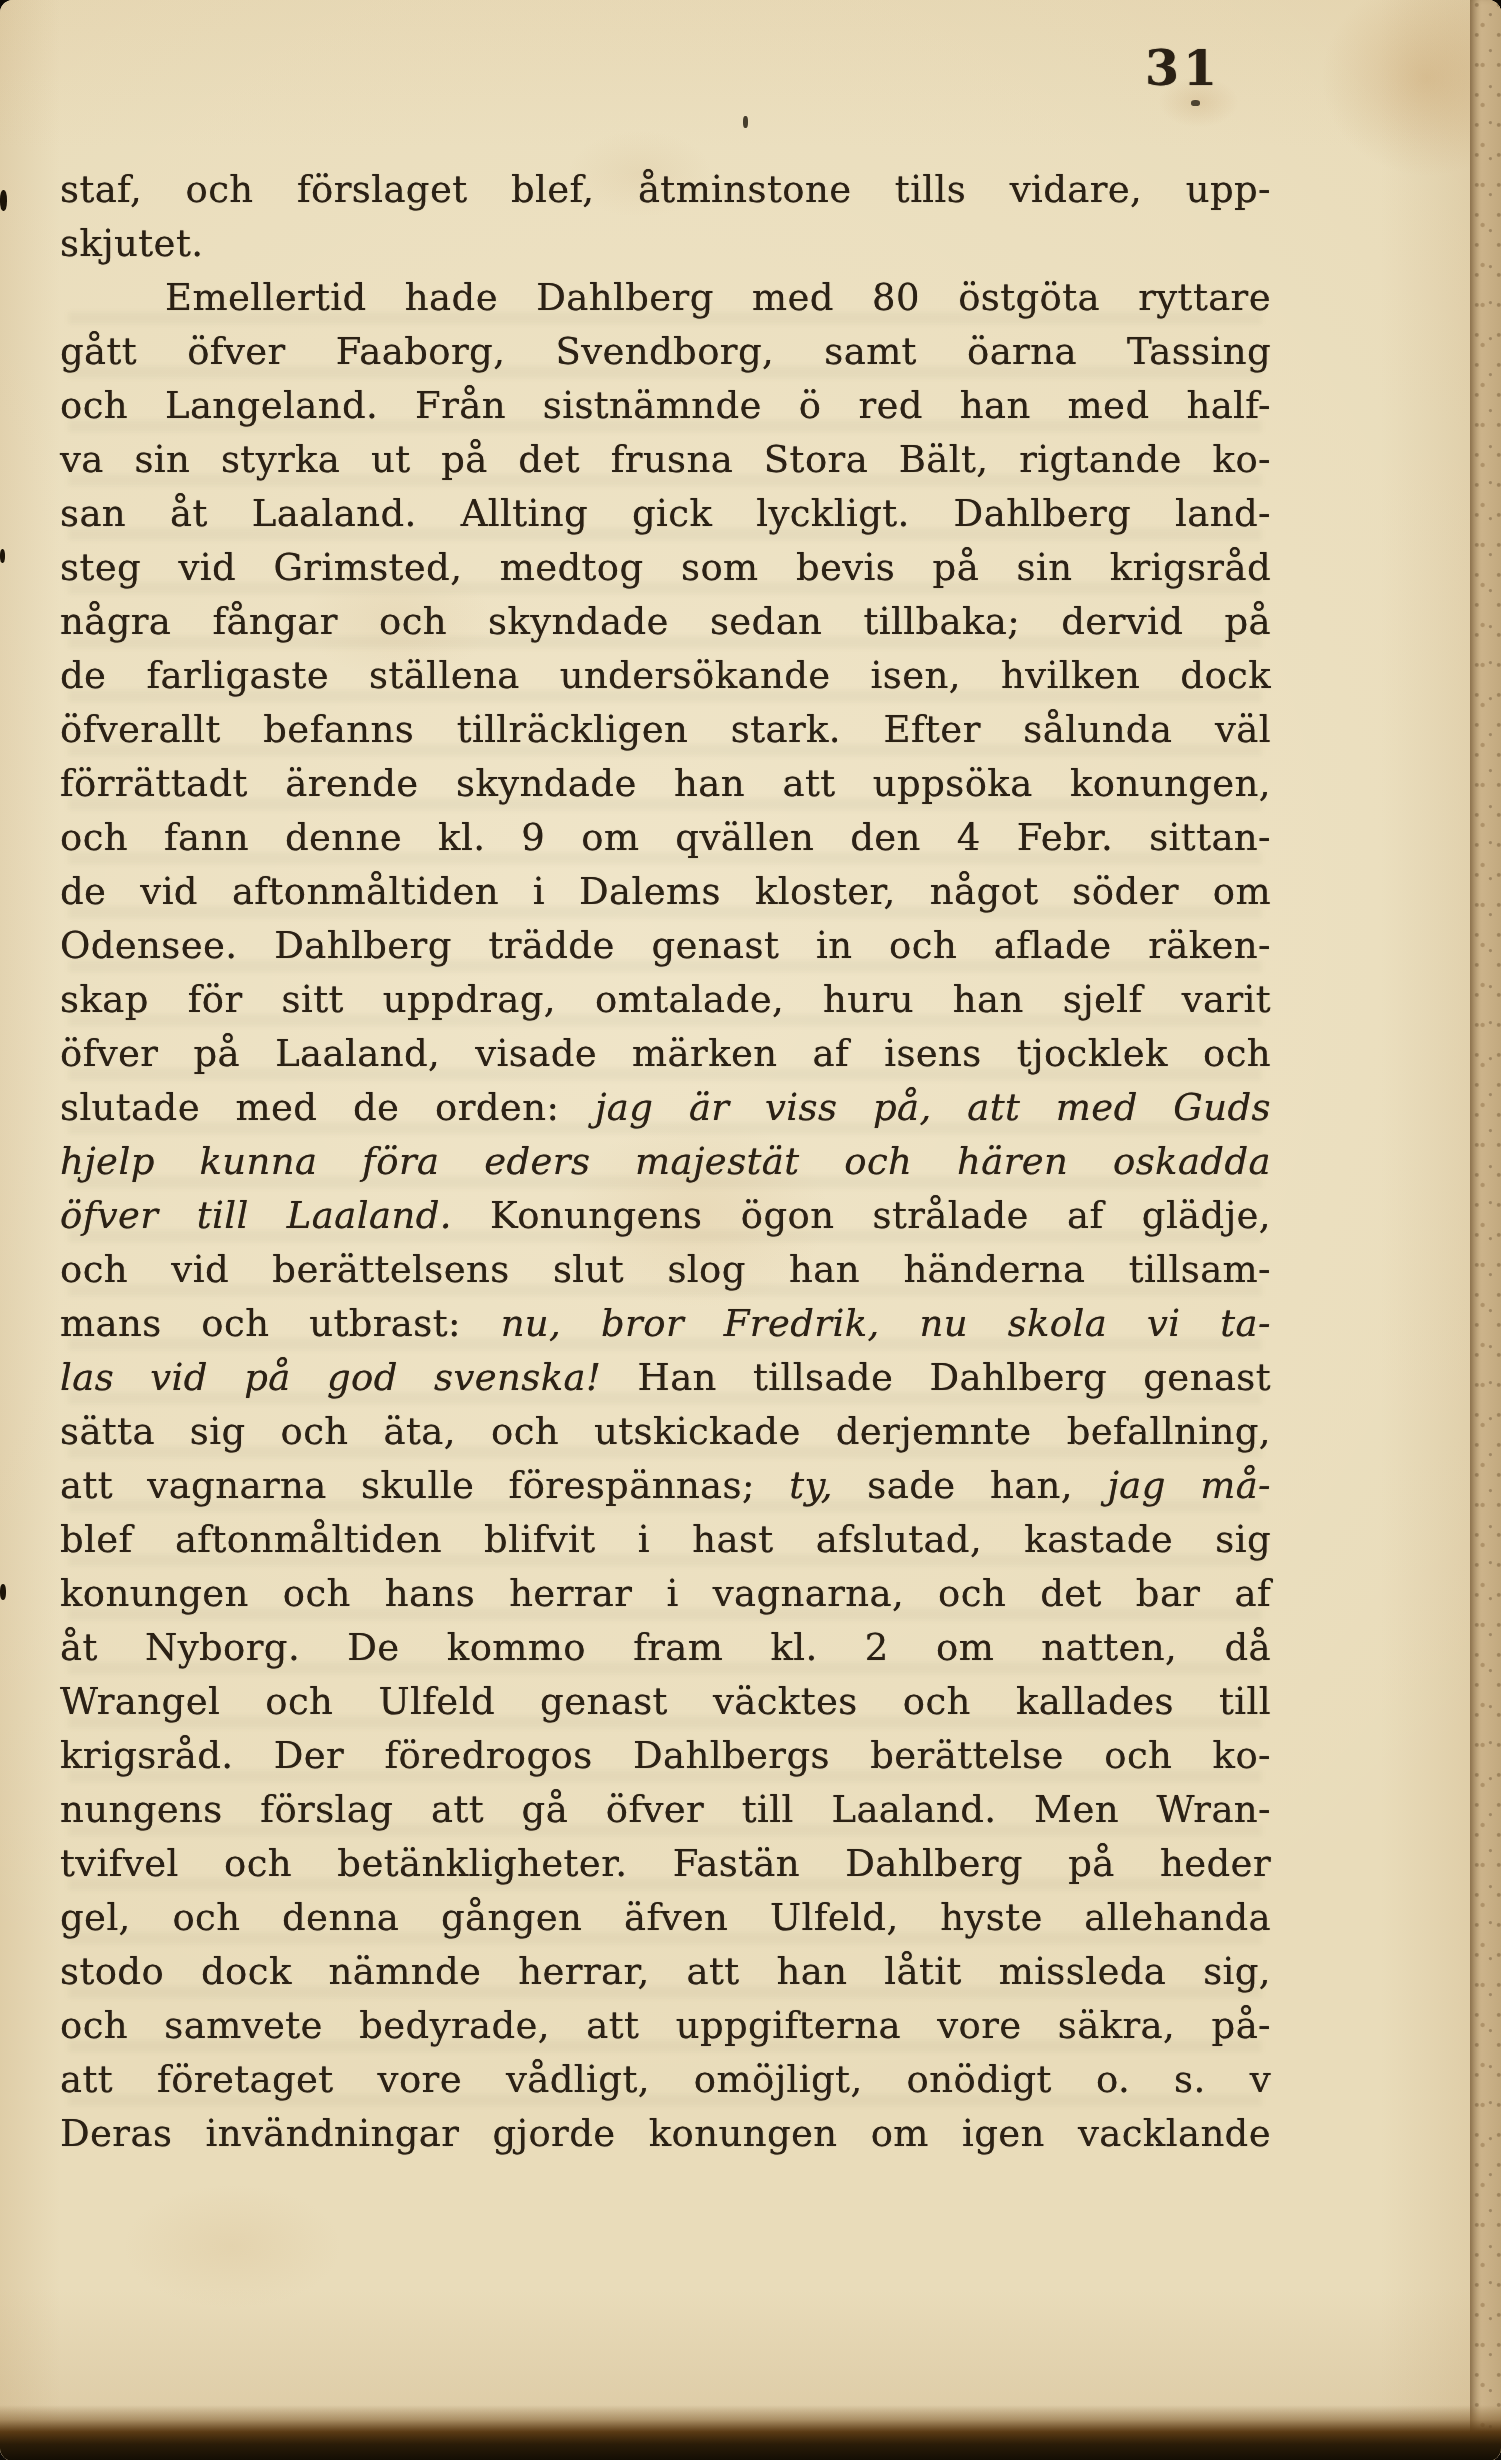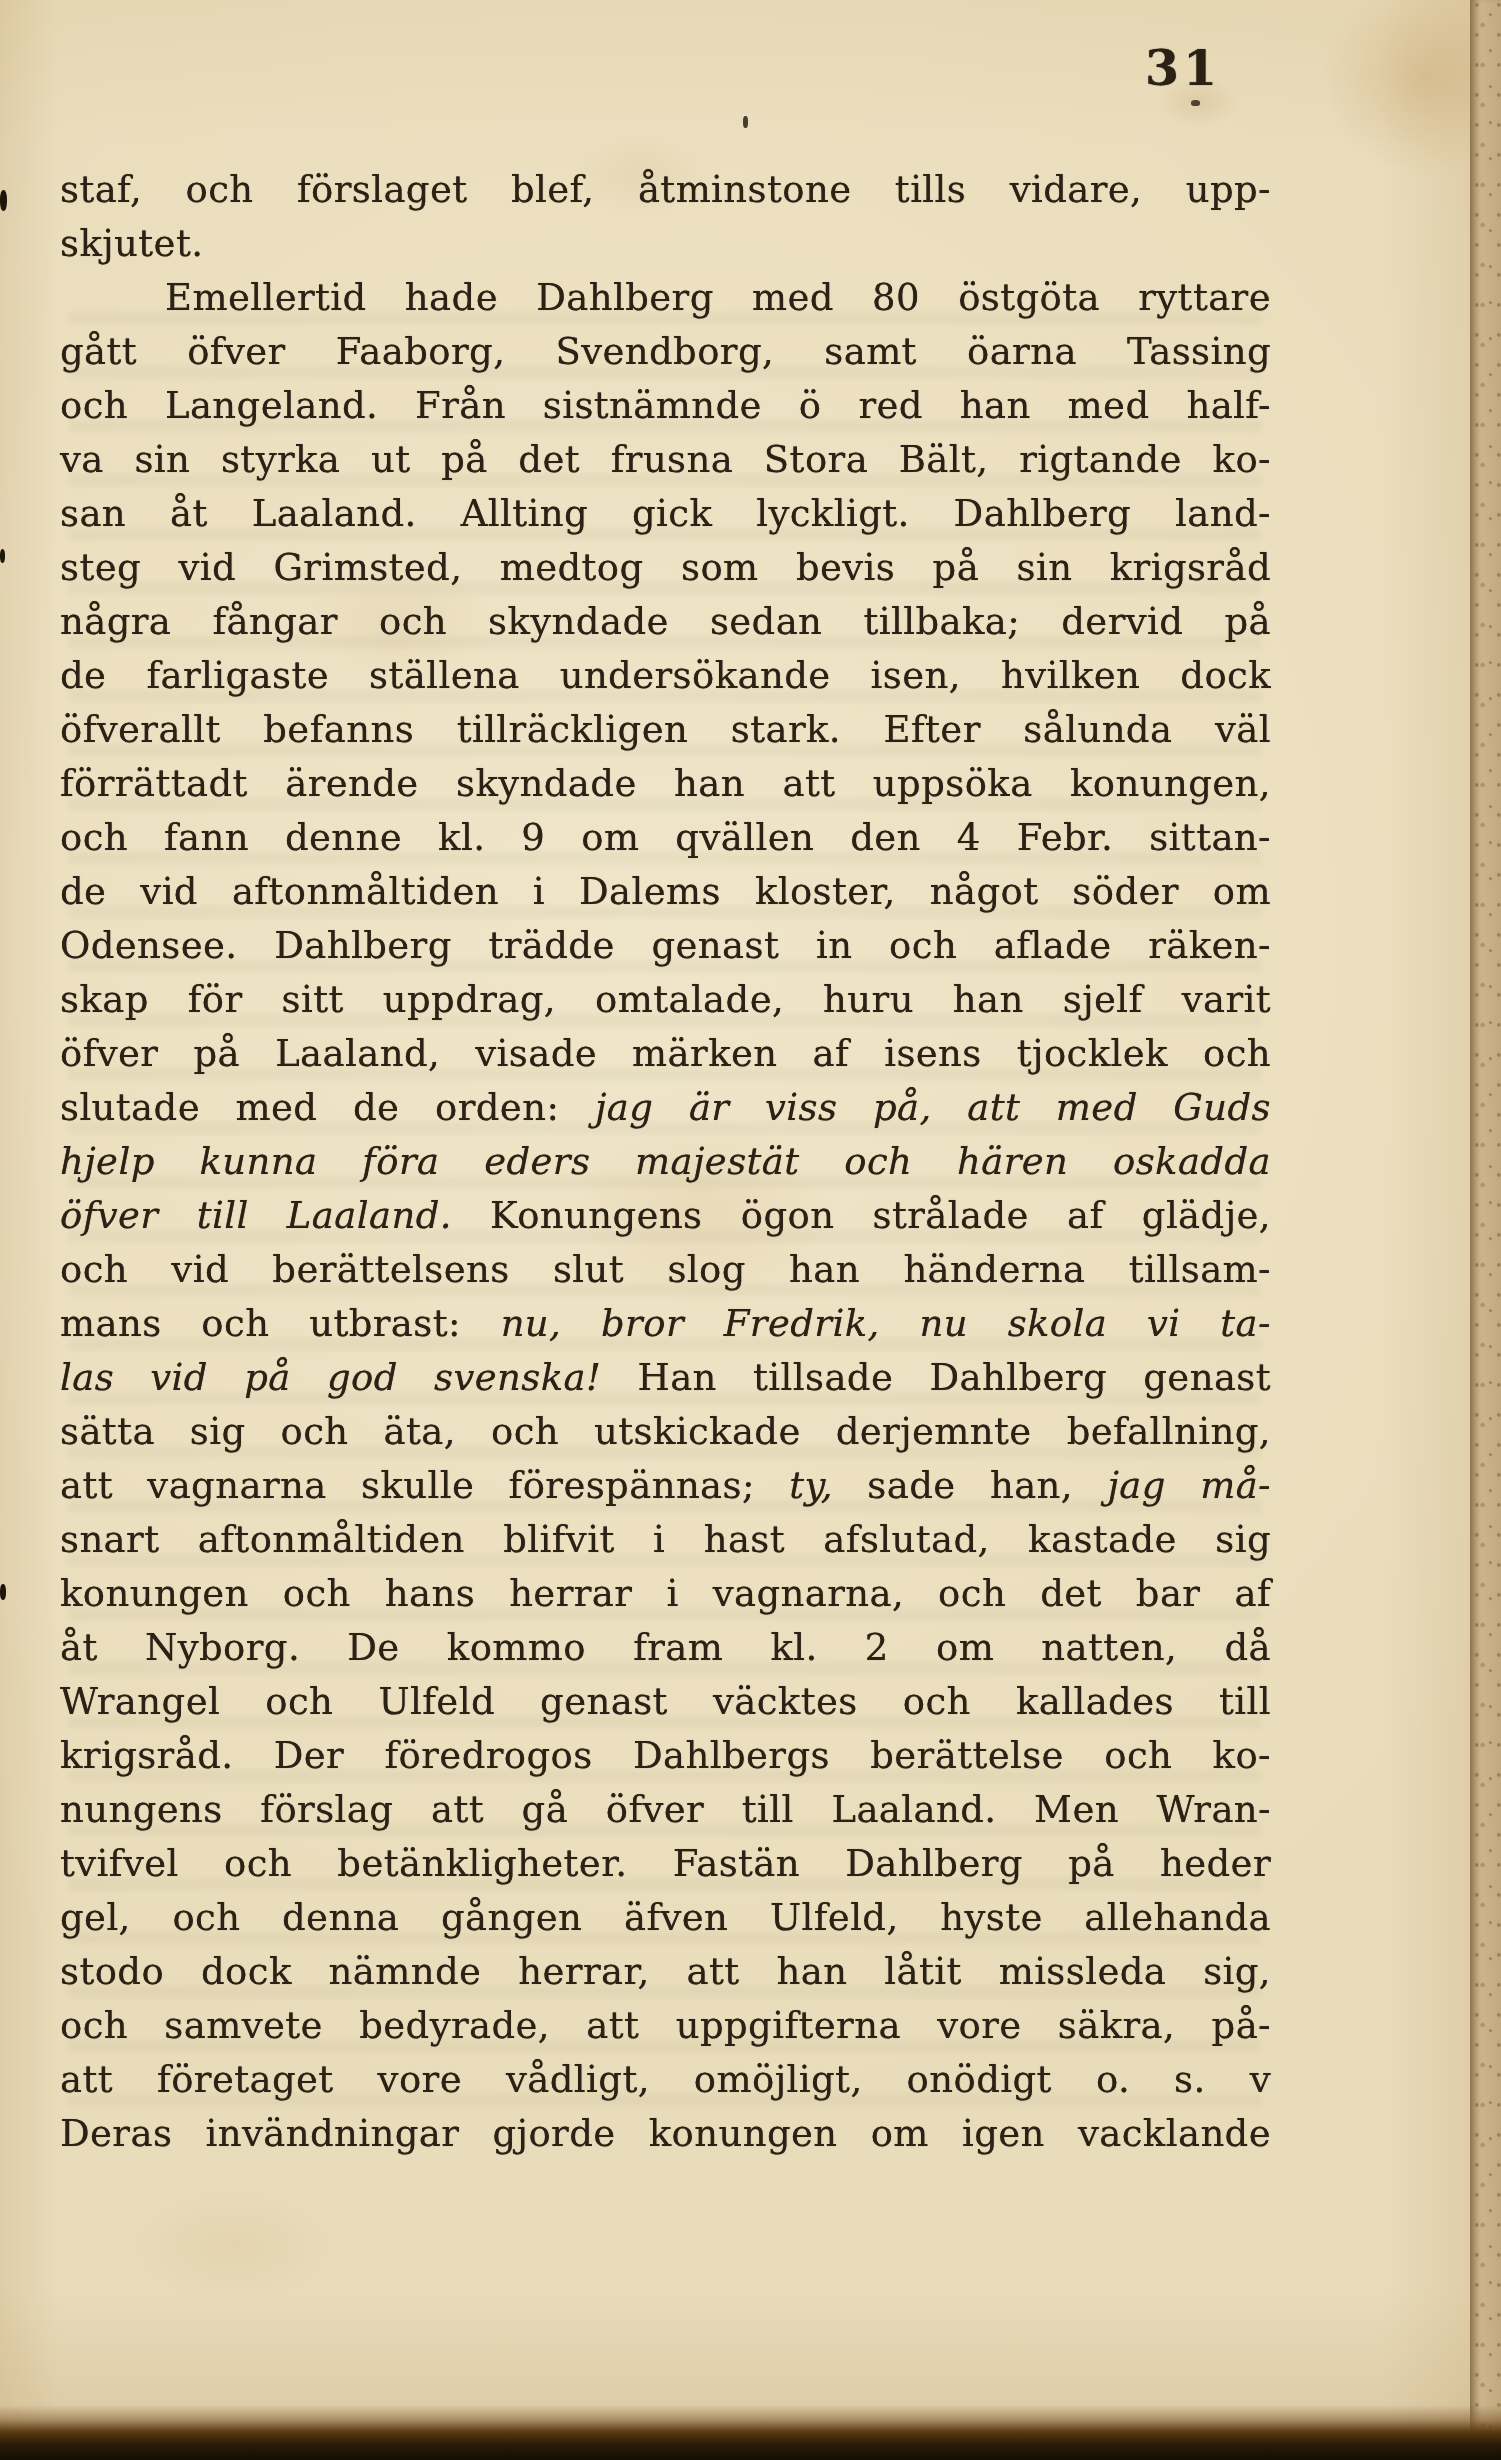--- a/index.html
+++ b/index.html
@@ -8,20 +8,21 @@
     --edge:#c8ae84;
     --band:#120d04;
   }
   html,body{margin:0;padding:0;background:#0e0a05;}
   .scan{
     position:relative;
     width:1501px;height:2461px;
     overflow:hidden;
     font-family:"DejaVu Serif","Liberation Serif",serif;
     background:var(--paper);
+    border-radius:13px;
   }
   
   .paper{
     position:absolute;inset:0;
     background:
       radial-gradient(120% 80% at 42% 38%, rgba(255,250,235,.30), rgba(255,250,235,0) 62%),
       linear-gradient(90deg, rgba(186,152,100,.22) 0, rgba(186,152,100,0) 4%, rgba(186,152,100,0) 92%, rgba(186,152,100,.28) 100%),
       linear-gradient(0deg, rgba(166,126,74,.24) 0, rgba(166,126,74,0) 7%),
       linear-gradient(180deg, rgba(210,180,130,.16) 0, rgba(210,180,130,0) 6%),
       var(--paper);
@@ -130,21 +131,21 @@
       <div class="line"><span>skap för sitt uppdrag, omtalade, huru han sjelf varit</span></div>
       <div class="line"><span>öfver på Laaland, visade märken af isens tjocklek och</span></div>
       <div class="line"><span>slutade med de orden: </span><span class="it">jag är viss på, att med Guds</span></div>
       <div class="line"><span class="it">hjelp kunna föra eders majestät och hären oskadda</span></div>
       <div class="line"><span class="it">öfver till Laaland.</span><span> Konungens ögon strålade af glädje,</span></div>
       <div class="line"><span>och vid berättelsens slut slog han händerna tillsam-</span></div>
       <div class="line"><span>mans och utbrast: </span><span class="it">nu, bror Fredrik, nu skola vi ta-</span></div>
       <div class="line"><span class="it">las vid på god svenska!</span><span> Han tillsade Dahlberg genast</span></div>
       <div class="line"><span>sätta sig och äta, och utskickade derjemnte befallning,</span></div>
       <div class="line"><span>att vagnarna skulle förespännas; </span><span class="it">ty,</span><span> sade han, </span><span class="it">jag må-</span></div>
-      <div class="line"><span>snart aftonmåltiden blifvit i hast afslutad, kastade sig</span></div>
+      <div class="line"><span>blef aftonmåltiden blifvit i hast afslutad, kastade sig</span></div>
       <div class="line"><span>konungen och hans herrar i vagnarna, och det bar af</span></div>
       <div class="line"><span>åt Nyborg. De kommo fram kl. 2 om natten, då</span></div>
       <div class="line"><span>Wrangel och Ulfeld genast väcktes och kallades till</span></div>
       <div class="line"><span>krigsråd. Der föredrogos Dahlbergs berättelse och ko-</span></div>
       <div class="line"><span>nungens förslag att gå öfver till Laaland. Men Wran-</span></div>
       <div class="line"><span>tvifvel och betänkligheter. Fastän Dahlberg på heder</span></div>
       <div class="line"><span>gel, och denna gången äfven Ulfeld, hyste allehanda</span></div>
       <div class="line"><span>stodo dock nämnde herrar, att han låtit missleda sig,</span></div>
       <div class="line"><span>och samvete bedyrade, att uppgifterna vore säkra, på-</span></div>
       <div class="line"><span>att företaget vore vådligt, omöjligt, onödigt o. s. v</span></div>

